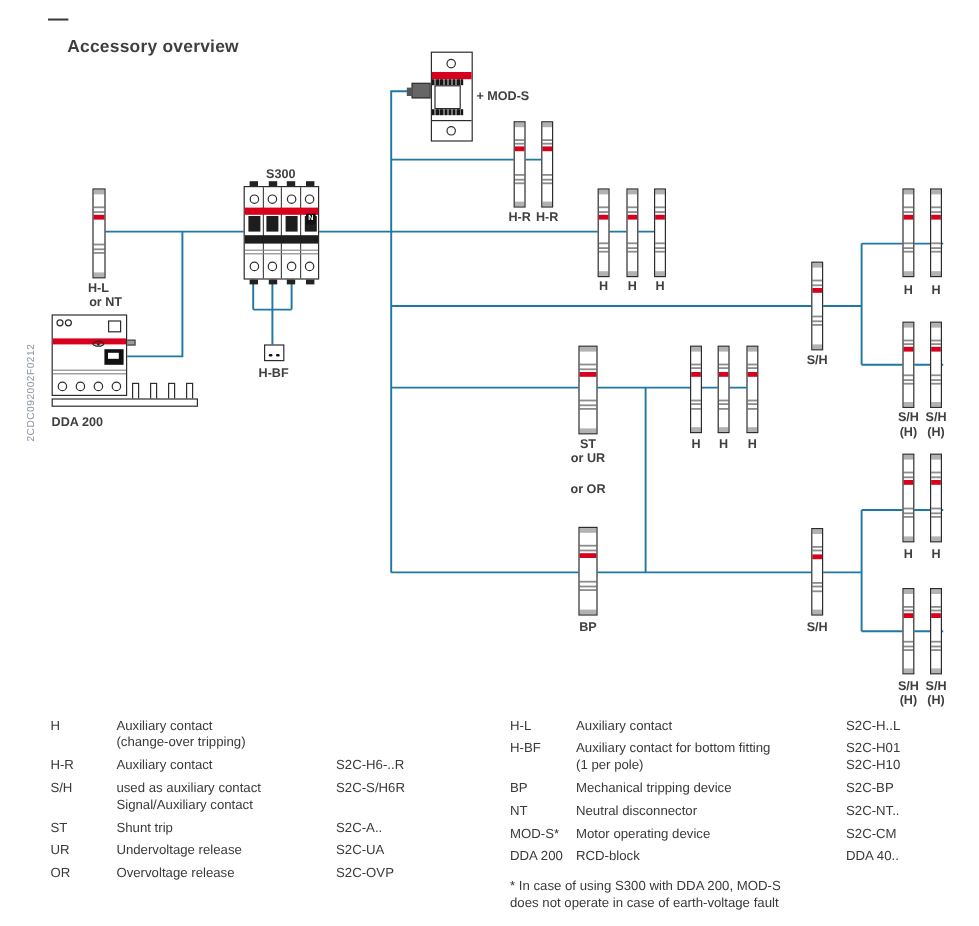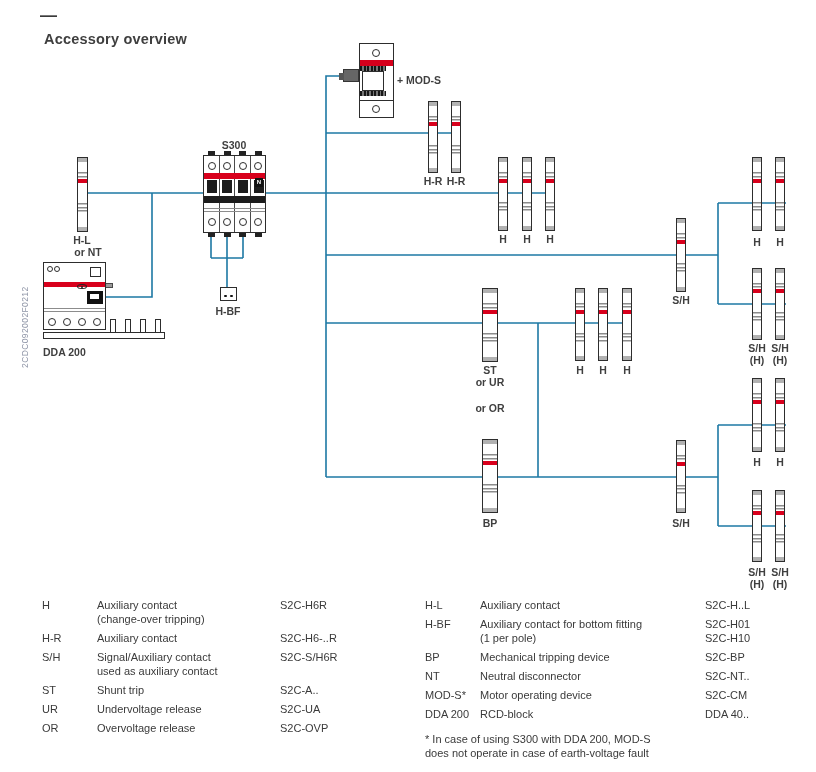--- a/index.html
+++ b/index.html
@@ -1,21 +1,21 @@
 <!DOCTYPE html>
 <html><head>
 <meta charset="utf-8">
 <style>
   html,body{margin:0;padding:0;background:#fff;}
   .canvas{position:relative;width:816px;height:772px;background:#fff;overflow:hidden;
           font-family:"Liberation Sans",sans-serif;color:#3c3c3c;}
   .abs{position:absolute;}
   
   .title-dash{left:40px;top:6px;font-size:17px;font-weight:bold;color:#3a3a3a;}
-  .page-title{left:44px;top:31px;font-size:14.5px;font-weight:bold;letter-spacing:.2px;color:#3f3f3f;}
+  .page-title{left:56px;top:31px;font-size:14.5px;font-weight:bold;letter-spacing:.2px;color:#3f3f3f;}
   .side-code{left:20px;top:250px;height:118px;writing-mode:vertical-rl;transform:rotate(180deg);
              font-size:8.5px;letter-spacing:.4px;color:#8e94a6;}
   
   svg.wires{position:absolute;left:0;top:0;z-index:1;}
   svg.wires path{stroke:#1d78a4;stroke-width:1.6;fill:none;}
   
   .mod{position:absolute;z-index:2;box-sizing:border-box;border:1.5px solid #2d2d2d;background-color:#fff;
     background-image:
       linear-gradient(#b2b2b2,#b2b2b2),
       linear-gradient(#8c8c8c,#8c8c8c),
@@ -245,38 +245,35 @@
   </div>
   <div class="lbl la" style="left:43px;top:346px">DDA 200</div>
 
   <div class="legend-col legend-left" style="left:42px;width:370px">
     <div class="lrow">
       <div class="labbr">H</div>
       <div class="ldesc">
           <div>Auxiliary contact</div>
           <div>(change-over tripping)</div>
         </div>
-      <div class="lcode">
-          <div>S2C-H6R</div>
-        </div>
     </div>
     <div class="lrow">
       <div class="labbr">H-R</div>
       <div class="ldesc">
           <div>Auxiliary contact</div>
         </div>
       <div class="lcode">
           <div>S2C-H6-..R</div>
         </div>
     </div>
     <div class="lrow">
       <div class="labbr">S/H</div>
       <div class="ldesc">
+          <div>used as auxiliary contact</div>
           <div>Signal/Auxiliary contact</div>
-          <div>used as auxiliary contact</div>
         </div>
       <div class="lcode">
           <div>S2C-S/H6R</div>
         </div>
     </div>
     <div class="lrow">
       <div class="labbr">ST</div>
       <div class="ldesc">
           <div>Shunt trip</div>
         </div>

